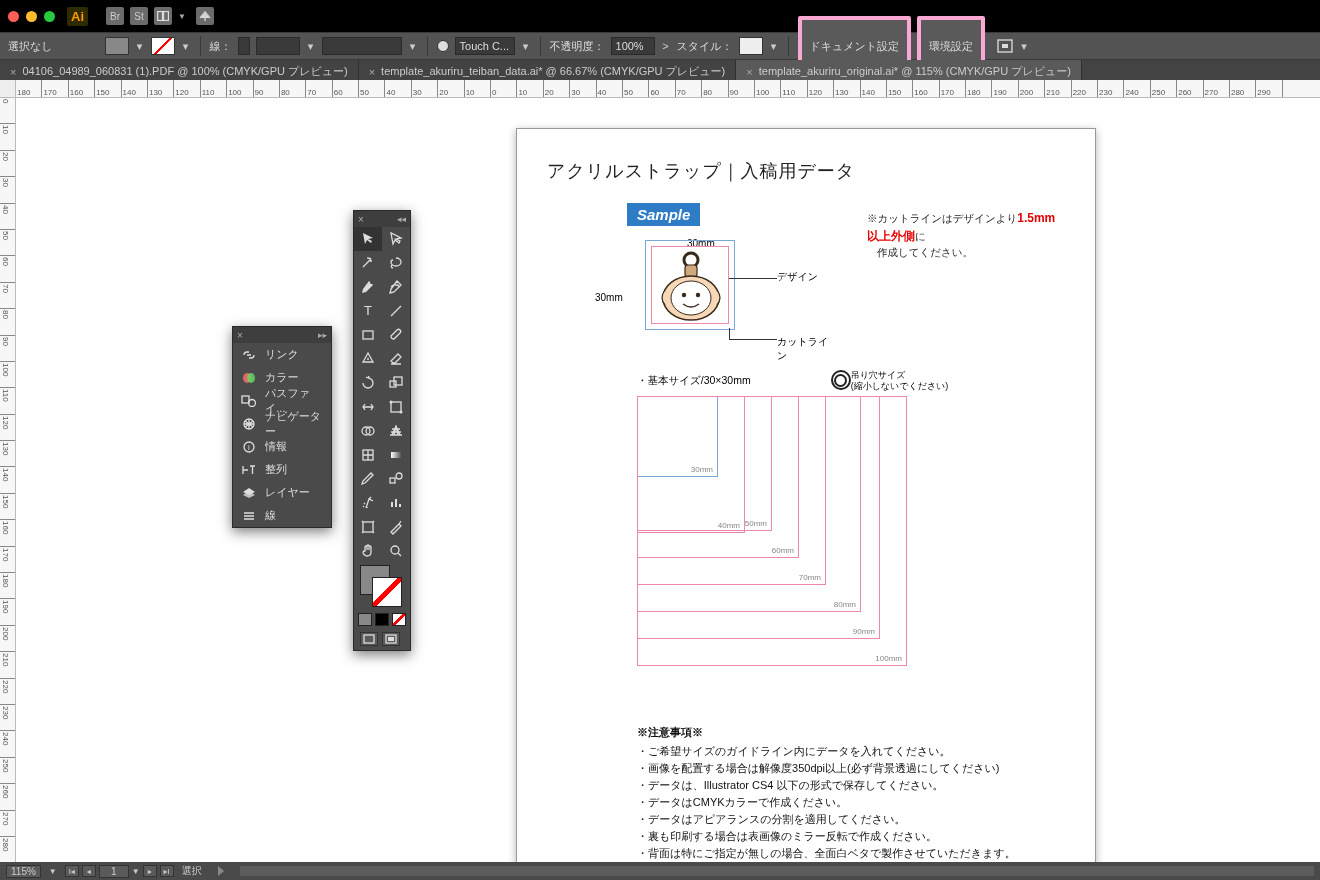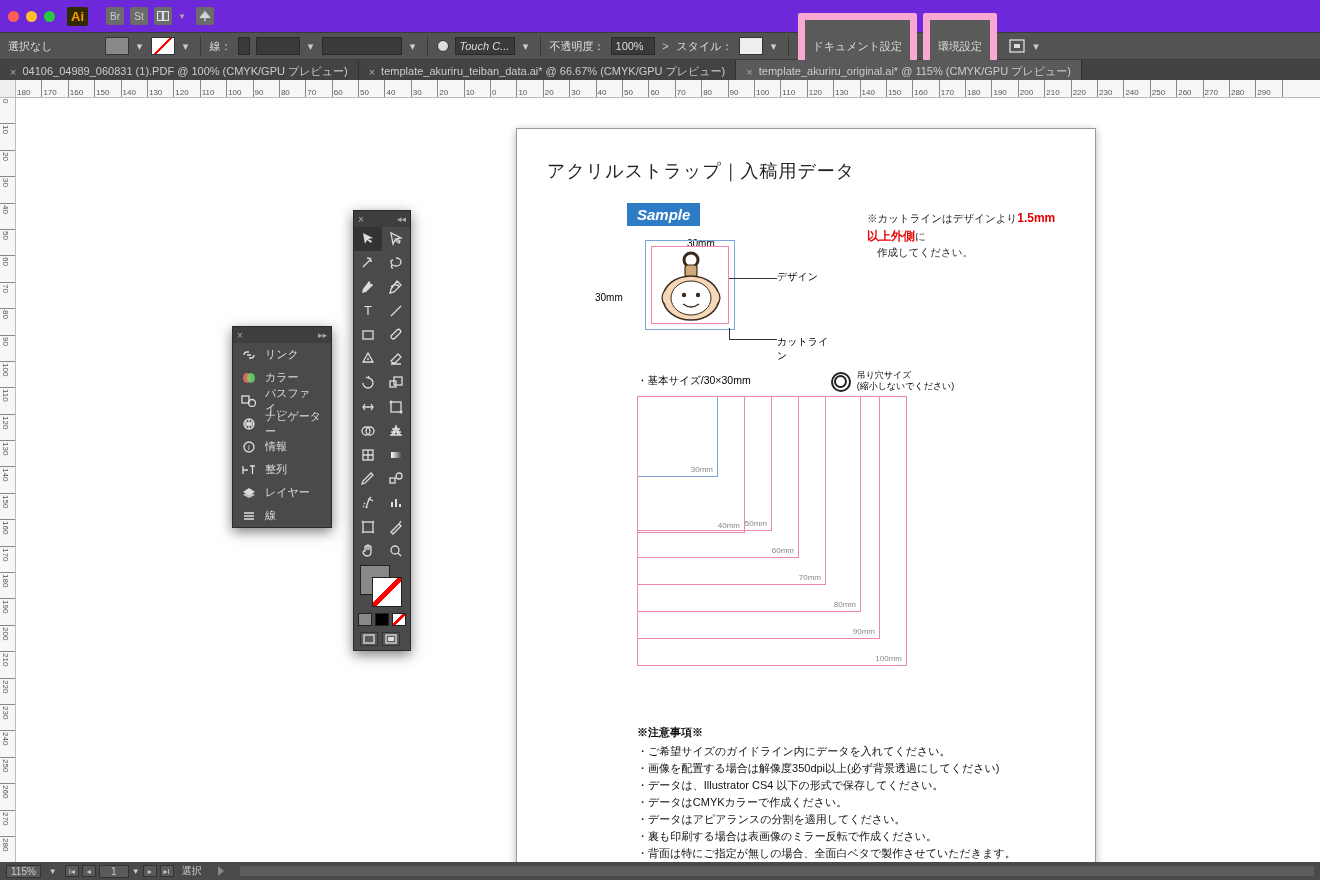--- a/index.html
+++ b/index.html
@@ -1,33 +1,33 @@
 <!DOCTYPE html>
 <html><head>
 <meta charset="utf-8">
 <style>
 * { margin: 0; padding: 0; box-sizing: border-box; font-family: "Hiragino Kaku Gothic ProN", "Meiryo", sans-serif; }
 body { background: #4a4a4a; width: 1320px; height: 880px; overflow: hidden; position: relative; }
 
-.titlebar { height: 28px; background: #6d28d9; display: flex; align-items: center; padding: 16px 8px; gap: 6px; }
+.titlebar { height: 28px; background: #000000; display: flex; align-items: center; padding: 16px 8px; gap: 6px; }
 .traffic { display: flex; gap: 7px; }
 .traffic span { width: 11px; height: 11px; border-radius: 50%; display: block; }
 .tl-red { background: #ff5f56; } .tl-yel { background: #ffbd2e; } .tl-grn { background: #27c93f; }
 .ai-badge { background: #2f2a00; color: #ff9a00; font-weight: bold; font-size: 13px; padding: 2px 4px; border-radius: 2px; margin-left: 6px;}
 .tb-icon { width:18px;height:18px; background:#6b6b6b; border-radius:2px; display:flex;align-items:center;justify-content:center; color:#ccc; font-size:10px;}
 .tb-spacer { width:6px; }
 .tb-cloud { margin-left:4px;}
 
 .optbar { height: 28px; background: #535353; border-top:1px solid #3a3a3a; border-bottom:1px solid #3a3a3a; display:flex; align-items:center; padding:0 8px; gap:6px; color:#ddd; font-size:11px;}
 .optbar .field { height:18px; background:#3a3a3a; border:1px solid #2a2a2a; }
 .optbar .sw { width:24px; height:18px; background:#888; border:1px solid #333;}
 .optbar .sw-none { background:linear-gradient(135deg,#fff 45%,#f00 45%,#f00 55%,#fff 55%);}
 .optbar .dd { width:10px; display:flex; align-items:center; justify-content:center; color:#ccc;}
 .optbar .sep { width:1px; height:20px; background:#3a3a3a; margin:0 3px;}
-.optbar .btn { background:#5a5a5a; border:7px solid #f9a8d4; padding:19px 8px; border-radius:2px; font-size:11px; color:#ddd;}
+.optbar .btn { background:#5a5a5a; border:4px solid #f9a8d4; padding:19px 8px; border-radius:2px; font-size:11px; color:#ddd;}
 
 .tabbar { height: 24px; background: #434343; display:flex; align-items:stretch; font-size:11px; color:#ccc; border-bottom:1px solid #2a2a2a;}
 .tabbar .tab { display:flex; align-items:center; padding:0 10px; gap:6px; border-right:1px solid #2f2f2f;}
 .tabbar .tab.active { background:#5a5a5a; }
 .tabbar .tab .x { color:#aaa; font-size:11px; }
 
 .ruler-h { position:absolute; top:80px; left:16px; right:0; height:18px; background:#f7f7f7; border-bottom:1px solid #bbb; overflow:hidden; font-size:8px; color:#555; display:flex;}
 .ruler-h .tick { width:26.4px; border-right:1px solid #888; position:relative; flex-shrink:0;}
 .ruler-h .tick span { position:absolute; bottom:0; left:1px; }
 .ruler-v { position:absolute; top:98px; left:0; width:16px; bottom:18px; background:#f7f7f7; border-right:1px solid #bbb; overflow:hidden;}
@@ -51,21 +51,21 @@
 .cbox-outer { width:90px; height:90px; border:1px solid #7aa6d9;}
 .cbox-inner { position:absolute; top:6px; left:6px; width:78px; height:78px; border:1px solid #e8a; }
 .char-svg { position:absolute; top:10px; left:14px;}
 .lbl-design { position:absolute; left:140px; top:30px; font-size:10px;}
 .lbl-cut { position:absolute; left:140px; top:95px; font-size:10px;}
 .lbl-line1 { position:absolute; top:38px; left:92px; width:48px; height:1px; background:#333;}
 .lbl-line2 { position:absolute; top:88px; left:92px; width:48px; height:12px; border-left:1px solid #333; border-bottom:1px solid #333;}
 
 .size-section { margin-top:40px; margin-left:90px;}
 .size-head { display:flex; align-items:center; gap:30px; font-size:10.5px; margin-bottom:4px;}
-.hole { display:flex; align-items:flex-end; gap:6px;}
+.hole { display:flex; align-items:flex-start; gap:0;}
 .hole-ring { width:20px; height:20px; border:2.5px solid #222; border-radius:50%; display:flex; align-items:center;justify-content:center;}
 .hole-ring::after { content:""; width:9px; height:9px; border:2px solid #222; border-radius:50%;}
 .hole-txt { font-size:9px; line-height:1.2;}
 
 .size-boxes { position:relative; width:300px; height:300px; margin-top:4px;}
 .sb { position:absolute; top:0; left:0; border:1px solid #e8a; }
 .sb .lbl { position:absolute; right:4px; bottom:2px; font-size:8px; color:#888;}
 .sb30 { border-color:#7aa6d9;}
 
 .notes { margin-top:28px; margin-left:90px; font-size:11px; line-height:1.55; color:#111;}
@@ -141,21 +141,21 @@
     <span class="dd">▾</span>
   <span class="sep"></span>
   <span>線：</span>
   <span class="field" style="width:12px"></span>
   <span class="field" style="width:44px"></span>
     <span class="dd">▾</span>
   <span class="field" style="width:80px"></span>
     <span class="dd">▾</span>
   <span class="sep"></span>
   <span style="width:12px;height:12px;border-radius:50%;background:#ddd;border:1px solid #333;"></span>
-  <span class="field" style="width:60px;display:flex;align-items:center;padding:6px 4px;font-style:italic;">Touch C...</span>
+  <span class="field" style="width:60px;display:flex;align-items:center;padding:6px 4px;">Touch C...</span>
     <span class="dd">▾</span>
   <span class="sep"></span>
   <span>不透明度：</span>
   <span class="field" style="width:44px;display:flex;align-items:center;padding:0 4px">100%</span>
   <span class="dd">&gt;</span>
   <span>スタイル：</span>
   <span class="sw" style="background:#eee"></span>
     <span class="dd">▾</span>
   <span class="sep"></span>
   <span class="btn">ドキュメント設定</span>

